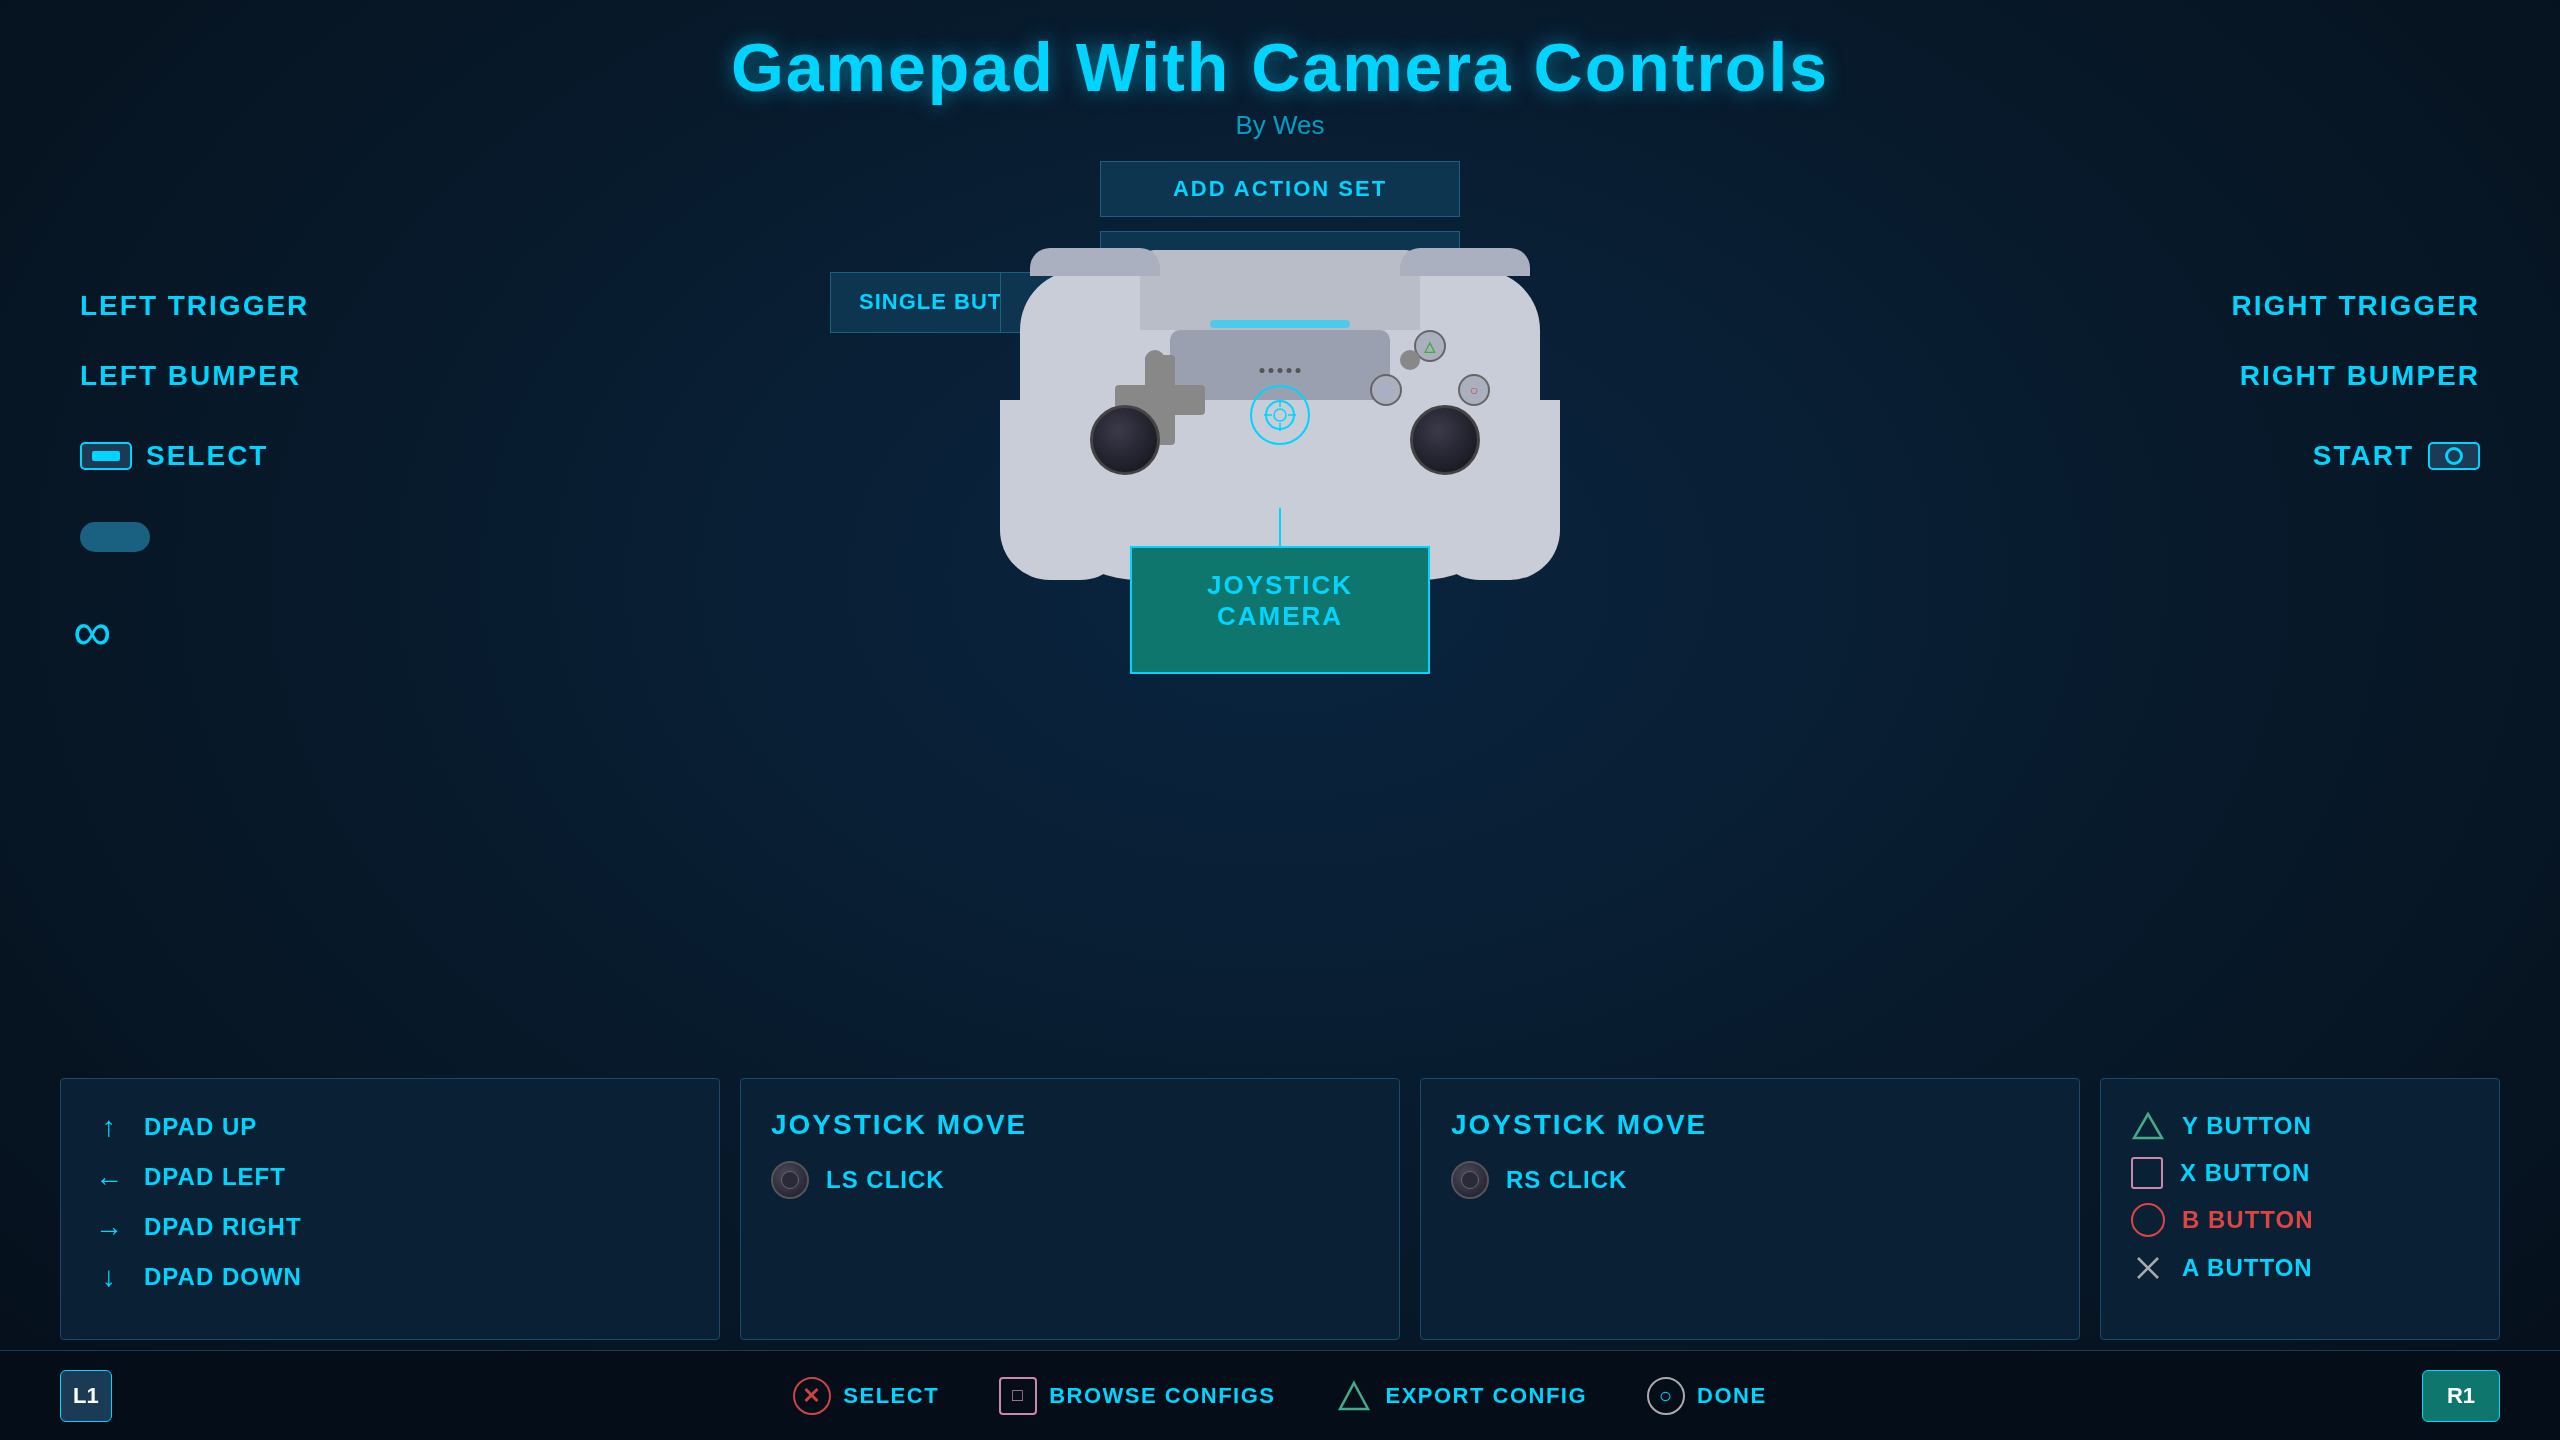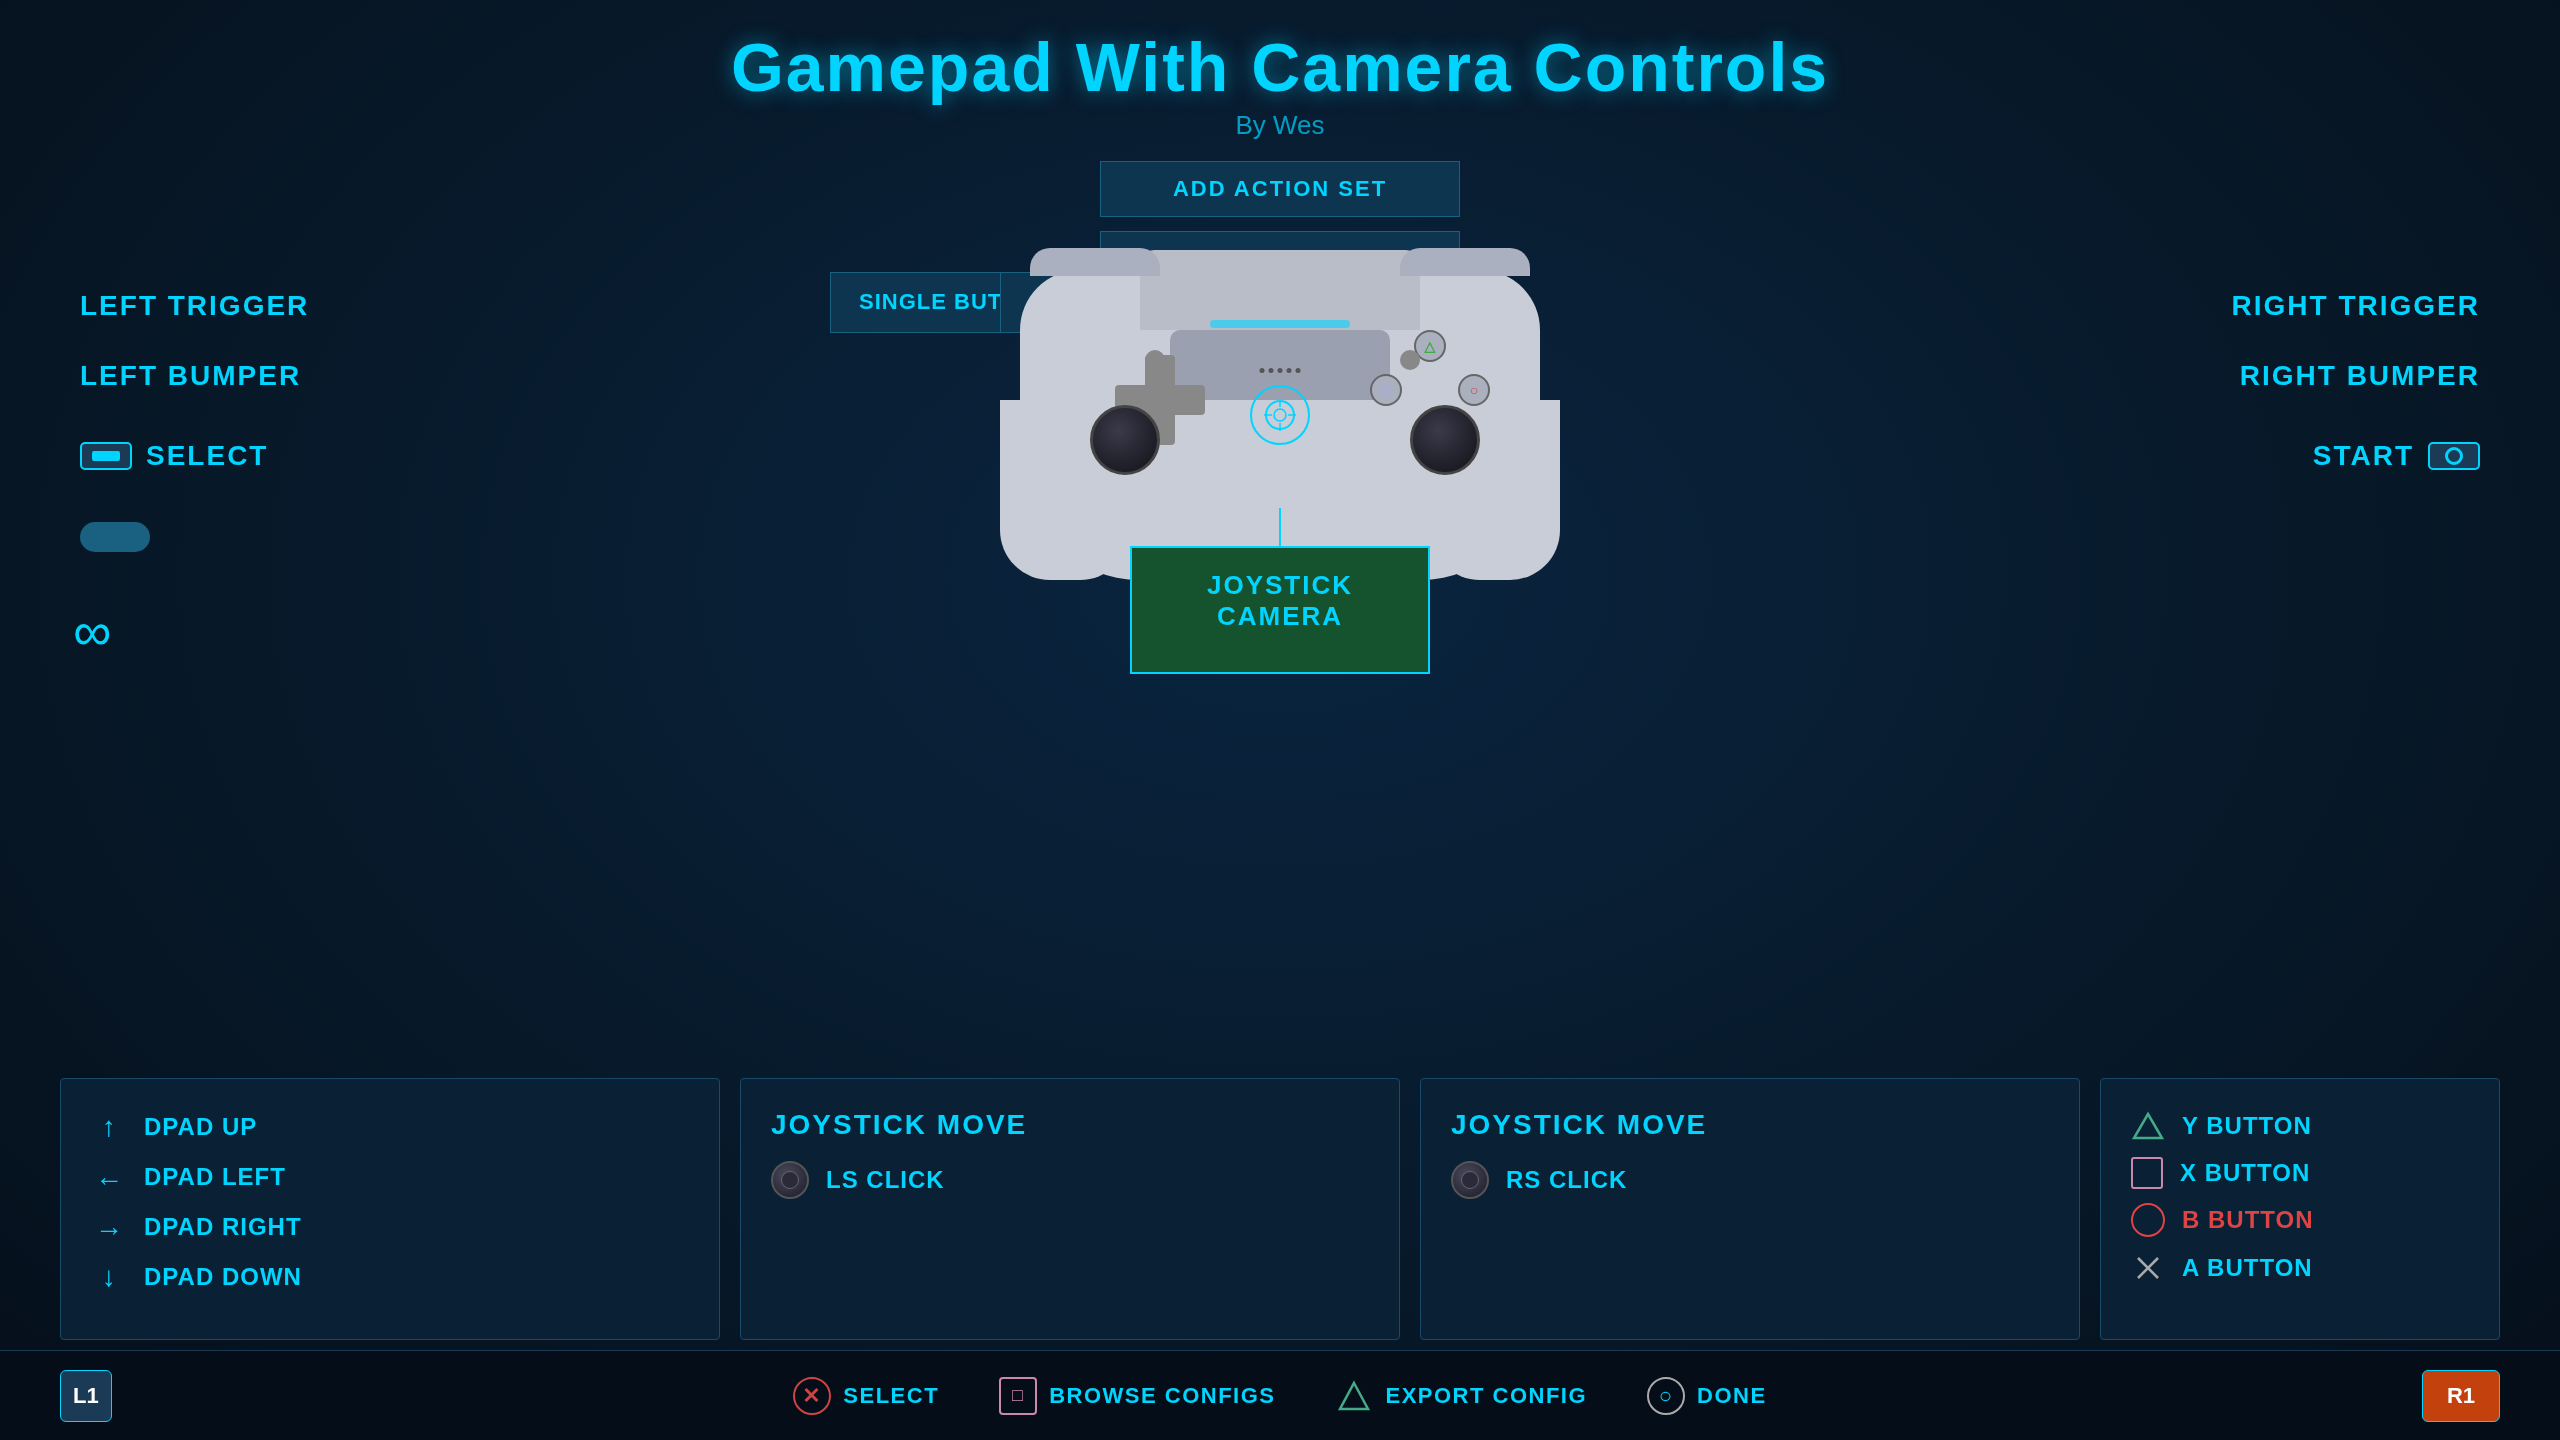--- a/index.html
+++ b/index.html
@@ -253,21 +253,21 @@
     }
 
     
     .joystick-tooltip {
       position: absolute;
       top: 546px;
       left: 50%;
       transform: translateX(-50%);
       width: 300px;
       border: 2px solid #00d4ff;
-      background: #14532d;
+      background: #0f766e;
       padding: 22px 20px 40px 20px;
       text-align: center;
     }
     .joystick-tooltip-text {
       font-size: 26px;
       font-weight: 700;
       letter-spacing: 2px;
       color: #00d4ff;
     }
     
@@ -432,21 +432,21 @@
       border: 1.5px solid #00d4ff;
       color: #ffffff;
       font-size: 22px;
       font-weight: 700;
       padding: 12px 12px;
       border-radius: 6px;
     }
     .nav-r1 {
       position: absolute;
       right: 60px;
-      background: #c2410c;
+      background: #0f766e;
       border: 1.5px solid #00d4ff;
       color: #ffffff;
       font-size: 22px;
       font-weight: 700;
       padding: 12px 24px;
       border-radius: 6px;
     }
 
     
     .x-btn-icon {

